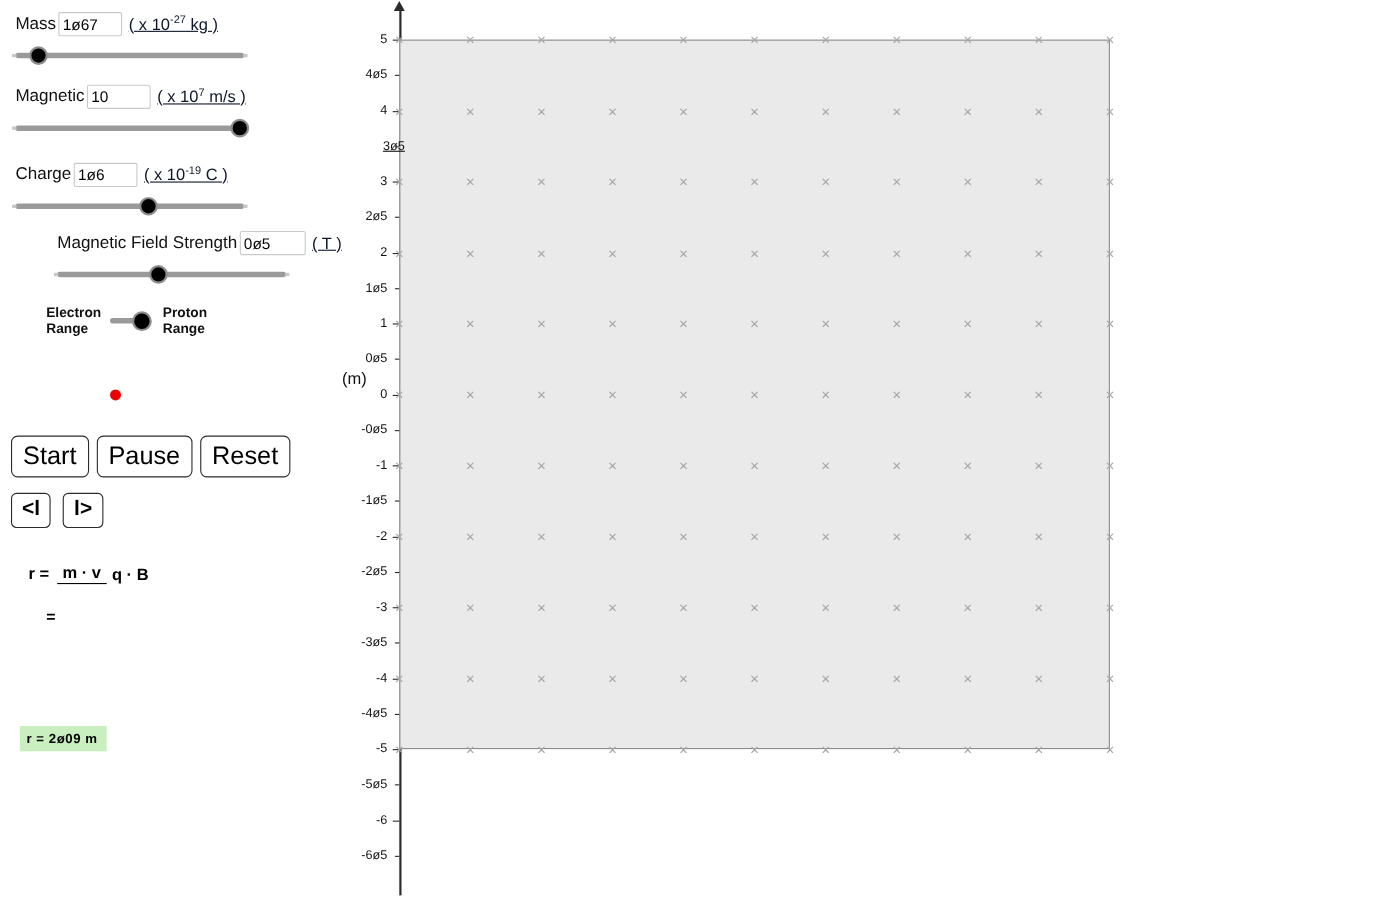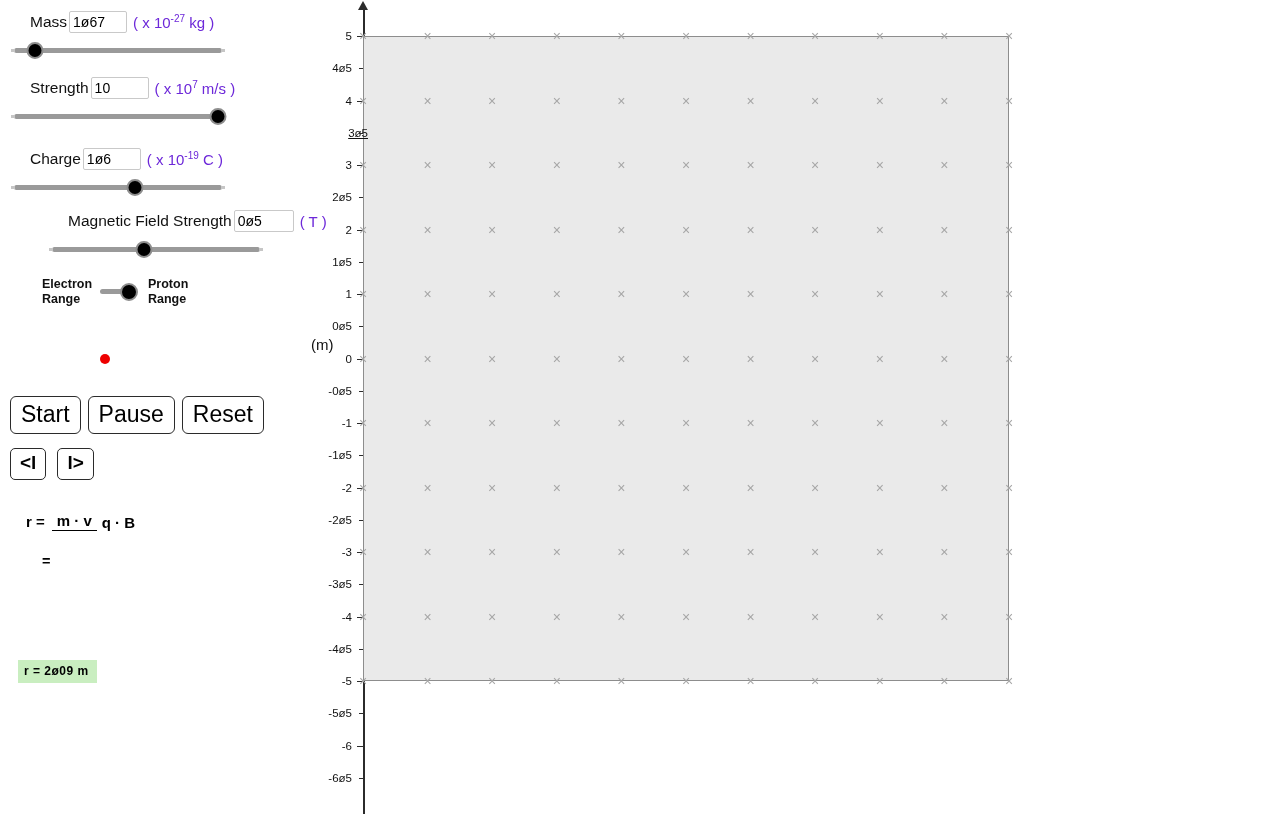--- a/index.html
+++ b/index.html
@@ -21,21 +21,21 @@
     position: absolute;
     left: 0; top: 0;
     width: 340px; height: 819px;
   }
 
   .param-group { position: absolute; left: 0; width: 340px; }
   .param-row {
     display: flex;
     align-items: center;
     height: 28px;
-    padding-left: 30px;
+    padding-left: 14px;
     box-sizing: border-box;
   }
   .param-label {
     font-size: 15.5px;
     color: #111;
     white-space: nowrap;
   }
   .param-input {
     width: 58px;
     height: 22px;
@@ -46,23 +46,24 @@
     font-family: "Liberation Sans", sans-serif;
     font-size: 14px;
     color: #000;
     padding: 0 3px;
     box-sizing: border-box;
     outline: none;
   }
   .param-input.wide { width: 60px; }
   .param-units {
     font-size: 15px;
-    color: #6d28d9;
+    color: #0f172a;
     white-space: nowrap;
     margin-left: 4px;
+    text-decoration: underline;
   }
   .param-units sup {
     font-size: 10px;
     vertical-align: super;
     line-height: 0;
   }
 
   
   .slider {
     position: relative;
@@ -299,21 +300,21 @@
       <span class="param-units"><span>( x 10</span><sup>-27</sup><span> kg )</span></span>
     </div>
     <div class="slider">
       <div class="track"></div>
       <div class="thumb" id="thumb-mass" style="left: 20.8px;"></div>
     </div>
   </div>
 
   <div class="param-group" style="top:74px;">
     <div class="param-row">
-      <span class="param-label">Strength</span>
+      <span class="param-label">Magnetic</span>
       <input class="param-input" value="10" style="">
       <span class="param-units"><span>( x 10</span><sup>7</sup><span> m/s )</span></span>
     </div>
     <div class="slider">
       <div class="track"></div>
       <div class="thumb" id="thumb-velocity" style="left: 203.84px;"></div>
     </div>
   </div>
 
   <div class="param-group" style="top:145px;">

